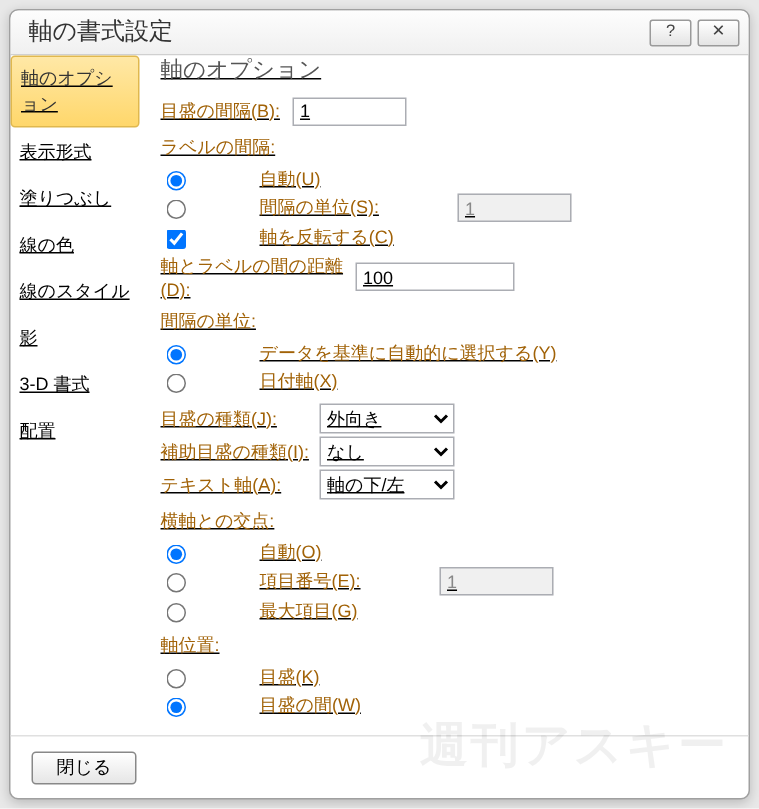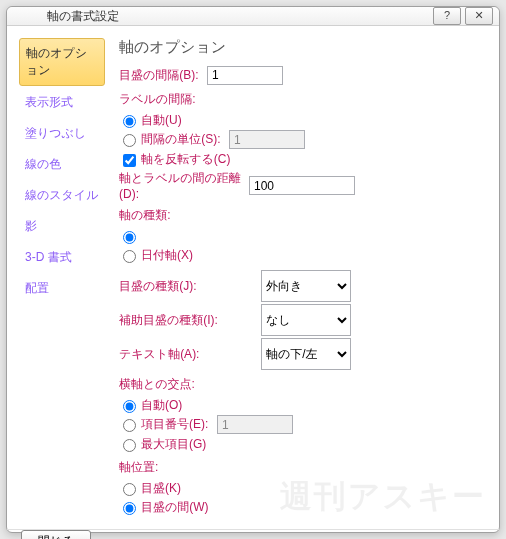--- a/index.html
+++ b/index.html
@@ -1,38 +1,38 @@
 <!DOCTYPE html>
 <html><head>
 <meta charset="utf-8">
 <style>
 * { box-sizing: border-box; margin: 0; padding: 0; font-family: "MS UI Gothic", "Meiryo UI", sans-serif; font-size: 12px; }
 body { background: #e8e8e8; padding: 6px; }
 .dialog { width: 494px; height: 527px; background: #fff; border: 1px solid #a0a0a0; border-radius: 6px; box-shadow: 0 2px 8px rgba(0,0,0,0.2); display: flex; flex-direction: column; }
 .titlebar { height: 30px; display: flex; align-items: center; padding: 0 6px 0 12px; border-bottom: 1px solid #d0d0d0; background: linear-gradient(#fdfdfd,#f0f0f0); border-radius: 6px 6px 0 0; }
-.titlebar .title { flex: 1; font-size: 12px; color: #333; margin-left: 28px; }
+.titlebar .title { flex: 1; font-size: 16px; color: #333; }
 .titlebar .btn { width: 28px; height: 18px; border: 1px solid #9a9a9a; border-radius: 2px; background: linear-gradient(#fff,#e4e4e4); margin-left: 4px; text-align: center; line-height: 15px; font-family: Arial,sans-serif; font-size: 11px; color: #444; cursor: pointer; }
-.content { flex: 1; display: flex; padding: 12px; gap: 6px; }
+.content { flex: 1; display: flex; gap: 6px; text-decoration: underline; }
 .tabs { width: 86px; display: flex; flex-direction: column; gap: 2px; }
-.tab { padding: 6px 6px; color: #8b5cf6; cursor: pointer; border-radius: 3px; font-size: 12px; }
+.tab { padding: 6px 6px; color: #000000; cursor: pointer; border-radius: 3px; font-size: 12px; }
 .tab.active { background: linear-gradient(#ffe8a6,#ffd76b); border: 1px solid #e0b84e; color: #333; }
 .panel { flex: 1; padding: 0 4px 0 8px; overflow: hidden; }
 .panel h2 { font-size: 15px; font-weight: normal; color: #555; margin-bottom: 8px; }
 .row { display: flex; align-items: center; min-height: 20px; margin: 2px 0; }
 .row.group-label { margin-top: 4px; }
-.lbl { color: #be185d; }
+.lbl { color: #a16207; }
 .lbl-w { width: 130px; }
 .lbl-w2 { width: 106px; }
 input[type=text] { height: 19px; border: 1px solid #abadb3; padding: 0 4px; font-size: 12px; }
 input[type=text]:disabled { background: #f0f0f0; color: #888; }
 .text-sm { width: 76px; }
 .text-md { width: 106px; }
 input[type=radio], input[type=checkbox] { margin-right: 5px; position: relative; top: 1px; }
-.radio-row, .check-row { display: flex; align-items: center; min-height: 18px; margin: 1px 0 1px 4px; }
-select { height: 32px; border: 1px solid #abadb3; font-size: 12px; width: 90px; background: #fff; margin-left: 36px; }
+.radio-row, .check-row { display: flex; align-items: center; min-height: 18px; margin: 1px 0 1px 4px; gap: 44px; }
+select { height: 20px; border: 1px solid #abadb3; font-size: 12px; width: 90px; background: #fff; }
 .footer { height: 42px; border-top: 1px solid #e0e0e0; display: flex; align-items: center; padding: 0 14px; }
 .close-btn { width: 70px; height: 22px; border: 1px solid #888; border-radius: 3px; background: linear-gradient(#fff,#e6e6e6); cursor: pointer; font-size: 12px; }
 .watermark { position: absolute; right: 20px; bottom: 20px; font-size: 32px; color: rgba(0,0,0,0.06); font-weight: bold; pointer-events:none; letter-spacing:2px; }
 </style>
 </head>
 <body>
 
 <div class="dialog">
   <div class="titlebar">
     <div class="title">軸の書式設定</div>
@@ -75,24 +75,25 @@
         <input type="checkbox" checked="" style="">
         <span class="lbl">軸を反転する(C)</span>
       </div>
 
       <div class="row">
         <span class="lbl lbl-w">軸とラベルの間の距離(D):</span>
         <input type="text" class="text-md" value="100" style="">
       </div>
 
       <div class="row group-label">
-          <span class="lbl">軸の種類:</span>
+          <span class="lbl">間隔の単位:</span>
         </div>
       <div class="radio-row">
         <input type="radio" name="axistype" checked="" style="">
+        <span class="lbl">データを基準に自動的に選択する(Y)</span>
       </div>
       <div class="radio-row">
         <input type="radio" name="axistype" style="">
         <span class="lbl">日付軸(X)</span>
       </div>
 
       <div class="row" style="margin-top:6px">
         <span class="lbl lbl-w2">目盛の種類(J):</span>
         <select><option>外向き</option></select>
       </div>

